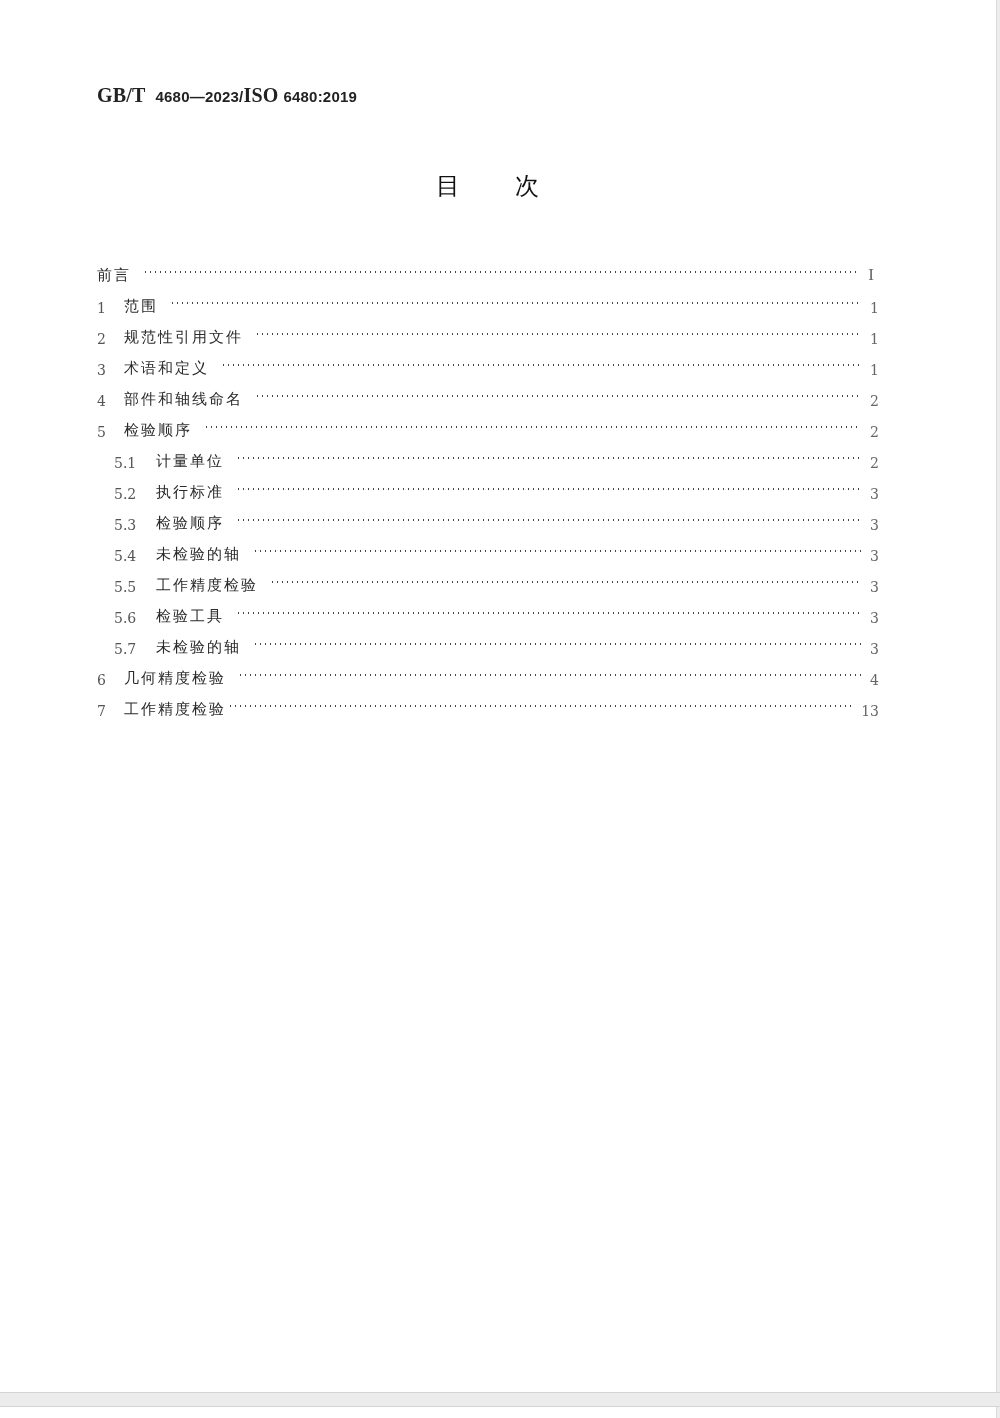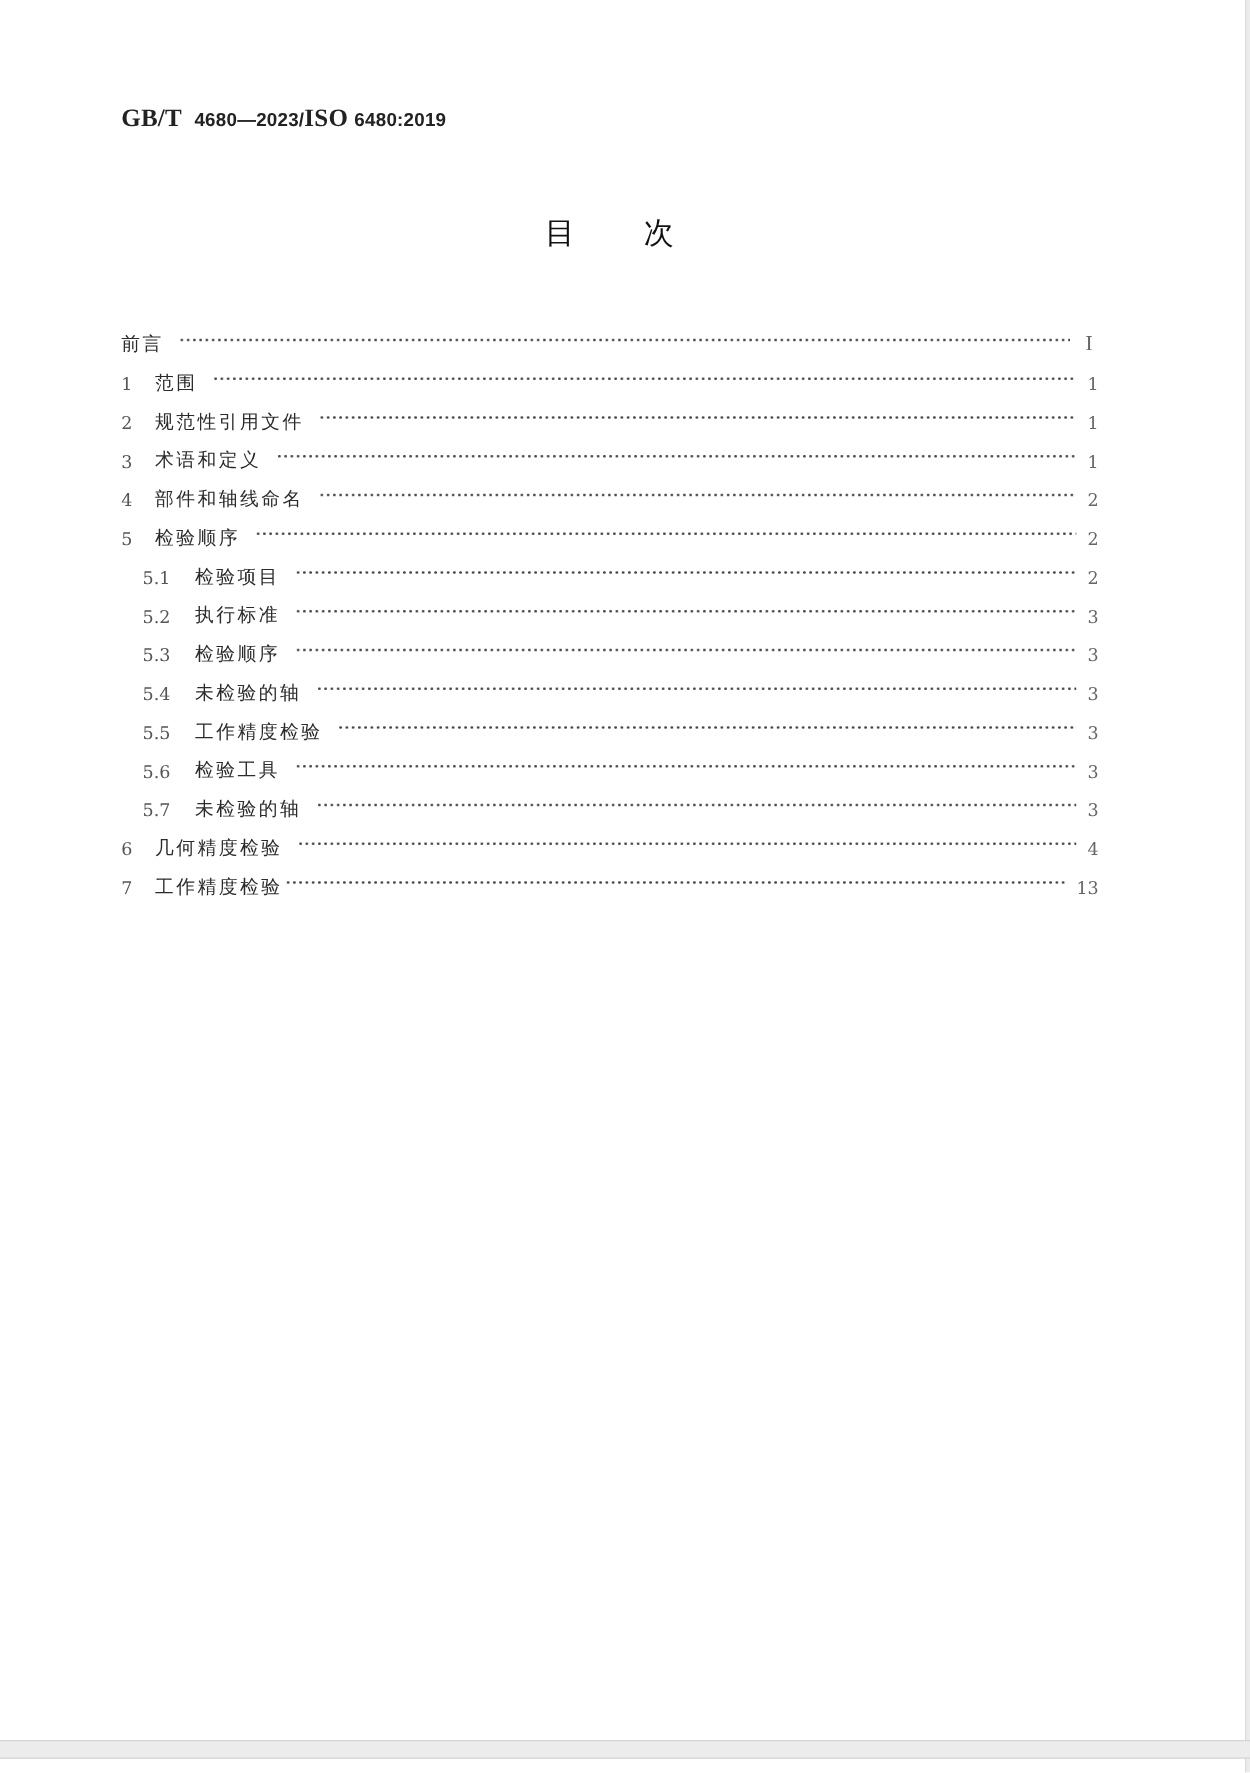--- a/index.html
+++ b/index.html
@@ -194,21 +194,21 @@
       <span class="toc-page">2</span>
     </div>
     <div class="toc-row">
       <span class="toc-num">5</span>
       <span class="toc-label">检验顺序</span>
       <span class="toc-dots"></span>
       <span class="toc-page">2</span>
     </div>
     <div class="toc-row sub">
       <span class="toc-num">5.1</span>
-      <span class="toc-label">检验项目</span>
+      <span class="toc-label">计量单位</span>
       <span class="toc-dots"></span>
       <span class="toc-page">2</span>
     </div>
     <div class="toc-row sub">
       <span class="toc-num">5.2</span>
       <span class="toc-label">执行标准</span>
       <span class="toc-dots"></span>
       <span class="toc-page">3</span>
     </div>
     <div class="toc-row sub">

